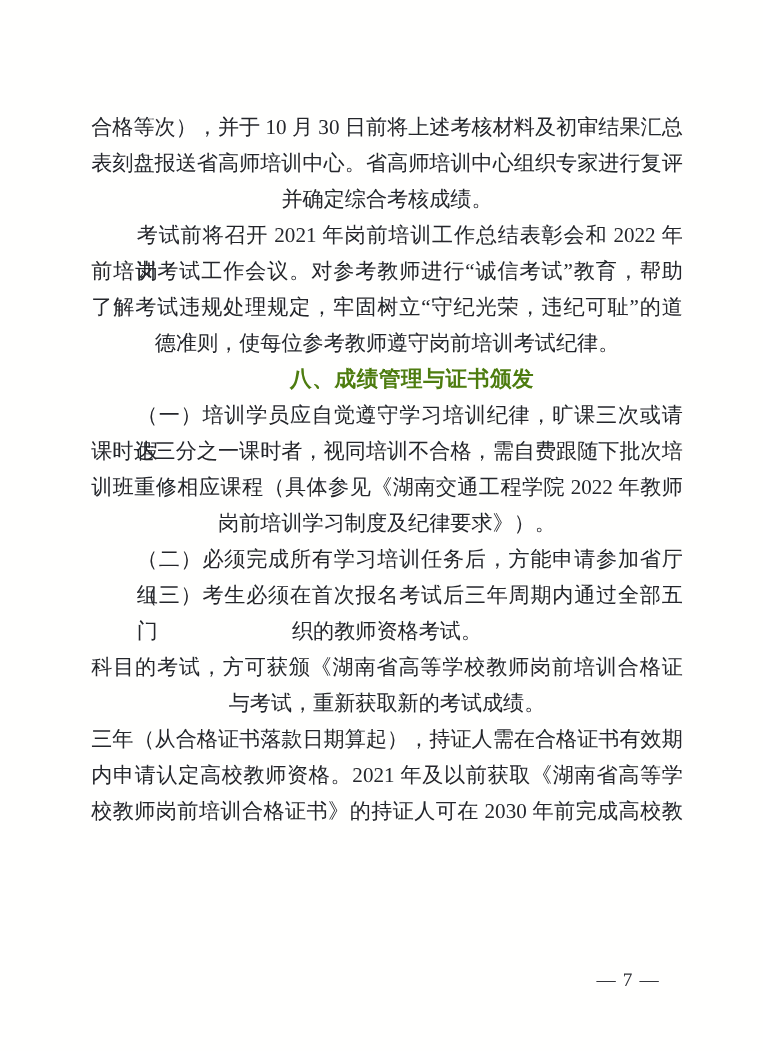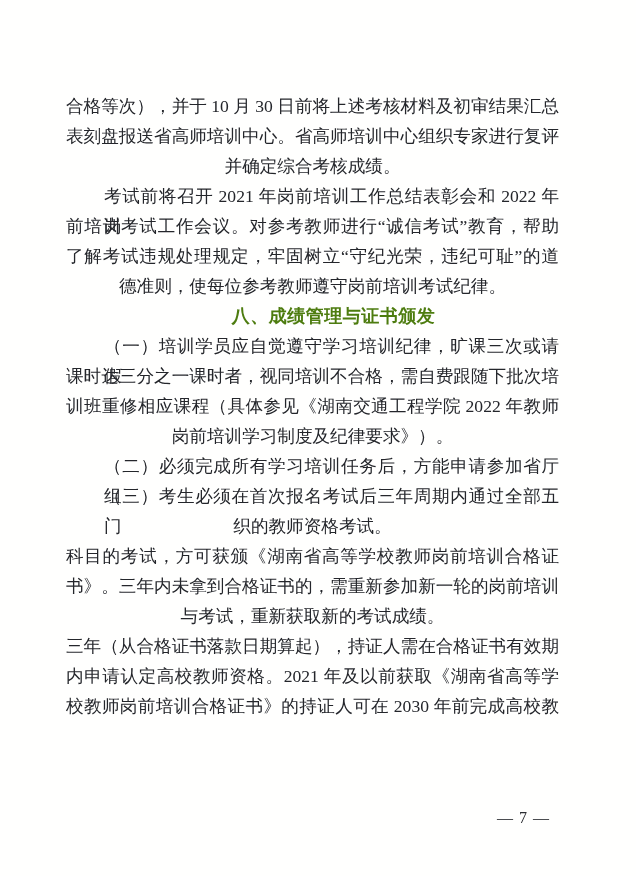--- a/index.html
+++ b/index.html
@@ -9,21 +9,21 @@
   }
   .page {
     position: relative;
     width: 636px;
     height: 876px;
     background: #fffffe;
     overflow: hidden;
   }
   .content {
     position: absolute;
-    left: 66px;
+    left: 76px;
     top: 91px;
     width: 493px;
   }
   .line {
     font-family: "Liberation Serif", "DejaVu Serif", serif;
     font-size: 17.6px;
     line-height: 30px;
     height: 30px;
     color: #24262b;
     text-align: center;
@@ -69,20 +69,19 @@
       <div class="line">德准则，使每位参考教师遵守岗前培训考试纪律。</div>
       <div class="line heading">八、成绩管理与证书颁发</div>
       <div class="line fill indent">（一）培训学员应自觉遵守学习培训纪律，旷课三次或请假</div>
       <div class="line fill">课时达三分之一课时者，视同培训不合格，需自费跟随下批次培</div>
       <div class="line fill">训班重修相应课程（具体参见《湖南交通工程学院 2022 年教师</div>
       <div class="line">岗前培训学习制度及纪律要求》）。</div>
       <div class="line fill indent">（二）必须完成所有学习培训任务后，方能申请参加省厅组</div>
       <div class="line fill indent">（三）考生必须在首次报名考试后三年周期内通过全部五门</div>
       <div class="line">织的教师资格考试。</div>
       <div class="line fill">科目的考试，方可获颁《湖南省高等学校教师岗前培训合格证</div>
-      <div class="line fill">书》。三年内未拿到合格证书的，需重新参加新一轮的岗前培训</div>
       <div class="line">与考试，重新获取新的考试成绩。</div>
       <div class="line fill">三年（从合格证书落款日期算起），持证人需在合格证书有效期</div>
       <div class="line fill">内申请认定高校教师资格。2021 年及以前获取《湖南省高等学</div>
       <div class="line fill">校教师岗前培训合格证书》的持证人可在 2030 年前完成高校教</div>
     </div>
   <div class="page-number">— 7 —</div>
 </div>
 
 </body></html>

